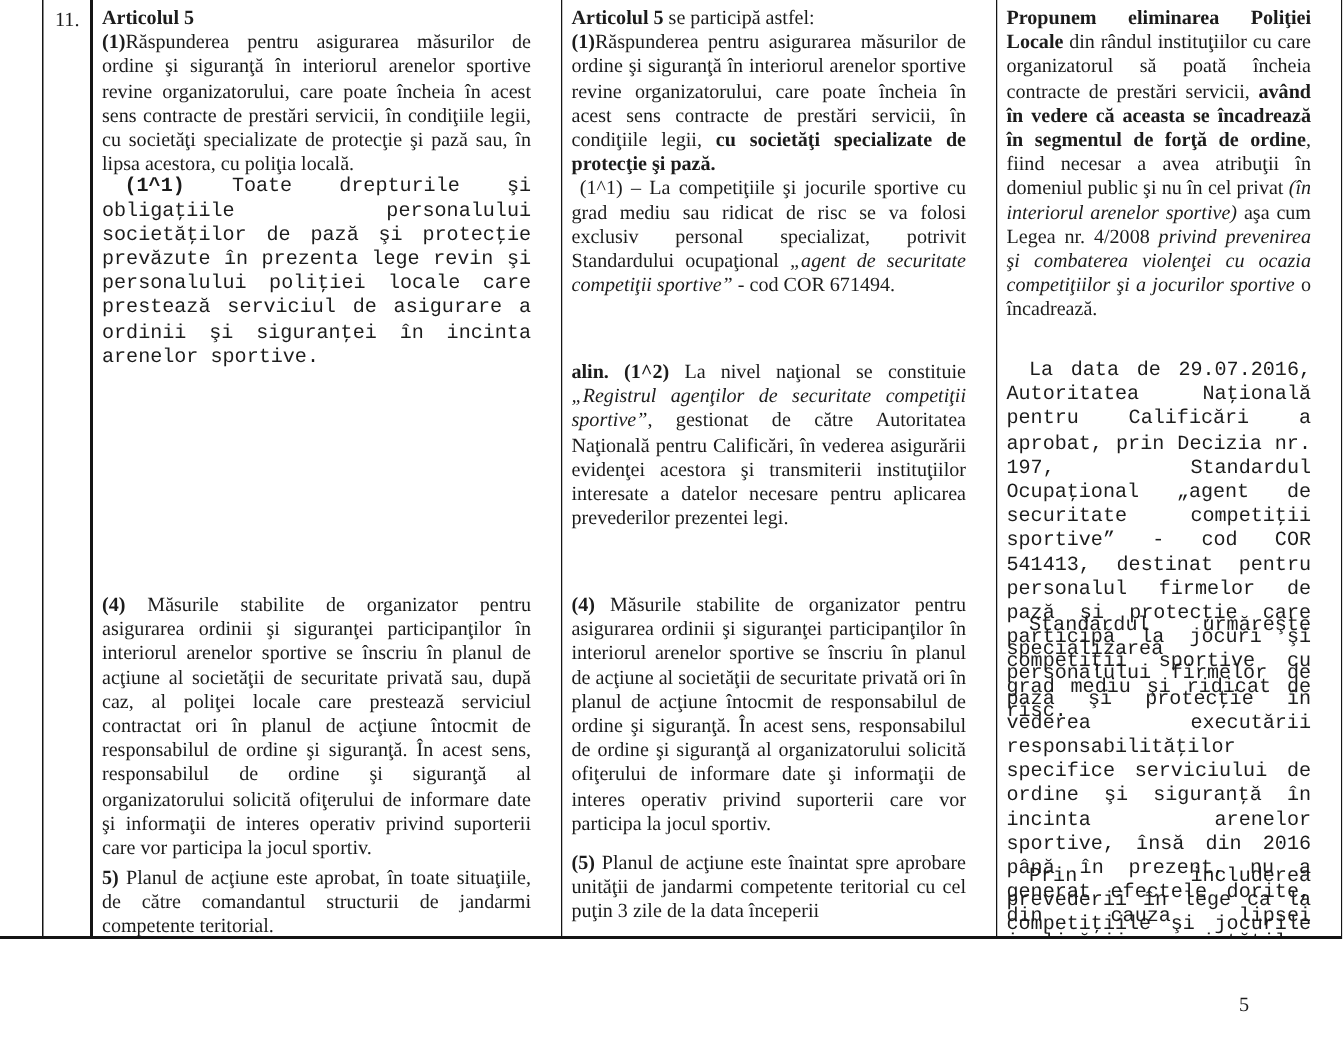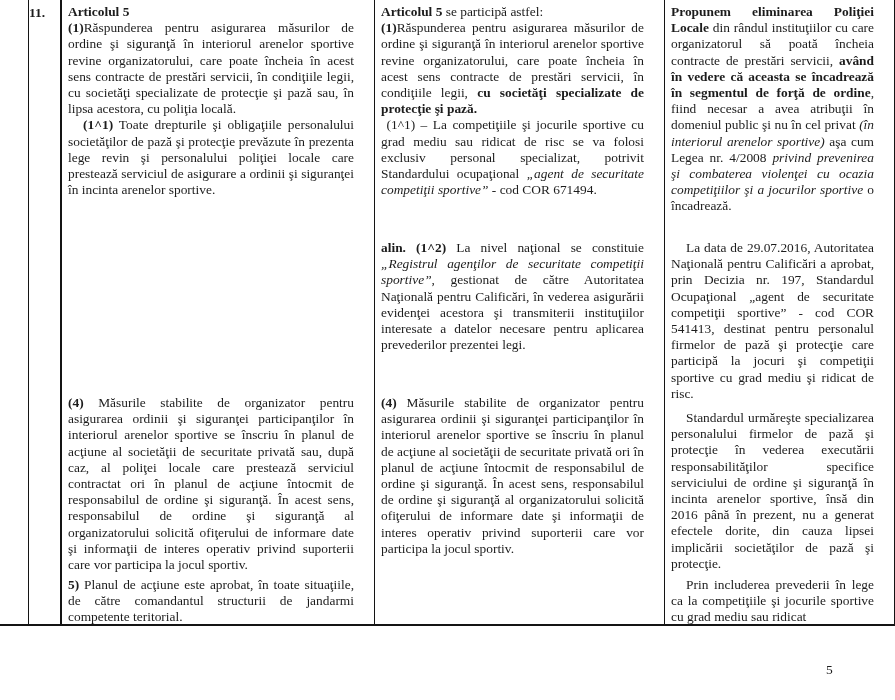--- a/index.html
+++ b/index.html
@@ -21,27 +21,27 @@
     font-size:13.5px; line-height:14px; text-align:center; letter-spacing:.2px;
   }
   .hcell.first { border-left:1px solid #141414; border-right:2px solid #141414; }
   .brow {
     display:grid; grid-template-columns:62px 313px 290px 230px;
     height:626px; border-bottom:2.5px solid #141414;
   }
   .bcell { position:relative; border-right:1.5px solid #141414; overflow:hidden; background:#fff; }
   .bcell.nr {
     border-left:1px solid #141414; border-right:2px solid #141414;
-    font-weight:bold; text-align:left; padding:5px 7px 0 0; font-size:13.5px;margin-left:28px;
+    font-weight:normal; text-align:right; padding:5px 7px 0 0; font-size:13.5px;margin-left:28px;
   }
   .blk { position:absolute; left:6px; right:20px; }
   .para { font-size:13.4px; line-height:16.2px; text-align:justify; }
   .b { font-weight:bold; }
   .i { font-style:italic;font-family:Liberation Serif, serif; }
-  .ind { text-indent:15px; }
+  .ind { text-indent:15px;font-family:Liberation Mono, monospace; }
   .pagenum { position:absolute; left:826px; top:662px; font-size:13.5px; }
 </style>
 </head>
 <body>
 
 <div class="page">
   <div class="tbl">
 
 
     <div class="brow">
@@ -69,20 +69,23 @@
           <p class="para"><span class="b">Articolul 5</span><span> se participă astfel:</span></p>
           <p class="para"><span class="b">(1)</span><span>Răspunderea pentru asigurarea măsurilor de ordine şi siguranţă în interiorul arenelor sportive revine organizatorului, care poate încheia în acest sens contracte de prestări servicii, în condiţiile legii, </span><span class="b">cu societăţi specializate de protecţie şi pază.</span></p>
           <p class="para"><span>&nbsp;(1^1) – La competiţiile şi jocurile sportive cu grad mediu sau ridicat de risc se va folosi exclusiv personal specializat, potrivit Standardului ocupaţional </span><span class="i">„agent de securitate competiţii sportive”</span><span> - cod COR 671494.</span></p>
         </div>
         <div class="blk" style="top:240px">
           <p class="para"><span class="b">alin. (1^2)</span><span> La nivel naţional se constituie </span><span class="i">„Registrul agenţilor de securitate competiţii sportive”</span><span>, gestionat de către Autoritatea Naţională pentru Calificări, în vederea asigurării evidenţei acestora şi transmiterii instituţiilor interesate a datelor necesare pentru aplicarea prevederilor prezentei legi.</span></p>
         </div>
         <div class="blk" style="top:395px">
           <p class="para"><span class="b">(4)</span><span> Măsurile stabilite de organizator pentru asigurarea ordinii şi siguranţei participanţilor în interiorul arenelor sportive se înscriu în planul de acţiune al societăţii de securitate privată ori în planul de acţiune întocmit de responsabilul de ordine şi siguranţă. În acest sens, responsabilul de ordine şi siguranţă al organizatorului solicită ofiţerului de informare date şi informaţii de interes operativ privind suporterii care vor participa la jocul sportiv.</span></p>
         </div>
+        <div class="blk" style="top:567px">
+          <p class="para"><span class="b">(5)</span><span> Planul de acţiune este înaintat spre aprobare unităţii de jandarmi competente teritorial cu cel puţin 3 zile de la data începerii</span></p>
+        </div>
       </div>
 
       <div class="bcell">
         <div class="blk" style="top:4px">
           <p class="para"><span class="b">Propunem eliminarea Poliţiei Locale</span><span> din rândul instituţiilor cu care organizatorul să poată încheia contracte de prestări servicii, </span><span class="b">având în vedere că aceasta se încadrează în segmentul de forţă de ordine</span><span>, fiind necesar a avea atribuţii în domeniul public şi nu în cel privat </span><span class="i">(în interiorul arenelor sportive)</span><span> aşa cum Legea nr. 4/2008 </span><span class="i">privind prevenirea şi combaterea violenţei cu ocazia competiţiilor şi a jocurilor sportive</span><span> o încadrează.</span></p>
         </div>
         <div class="blk" style="top:240px">
           <p class="para ind">La data de 29.07.2016, Autoritatea Naţională pentru Calificări a aprobat, prin Decizia nr. 197, Standardul Ocupaţional „agent de securitate competiţii sportive” - cod COR 541413, destinat pentru personalul firmelor de pază şi protecţie care participă la jocuri şi competiţii sportive cu grad mediu şi ridicat de risc.</p>
         </div>
         <div class="blk" style="top:410px">

